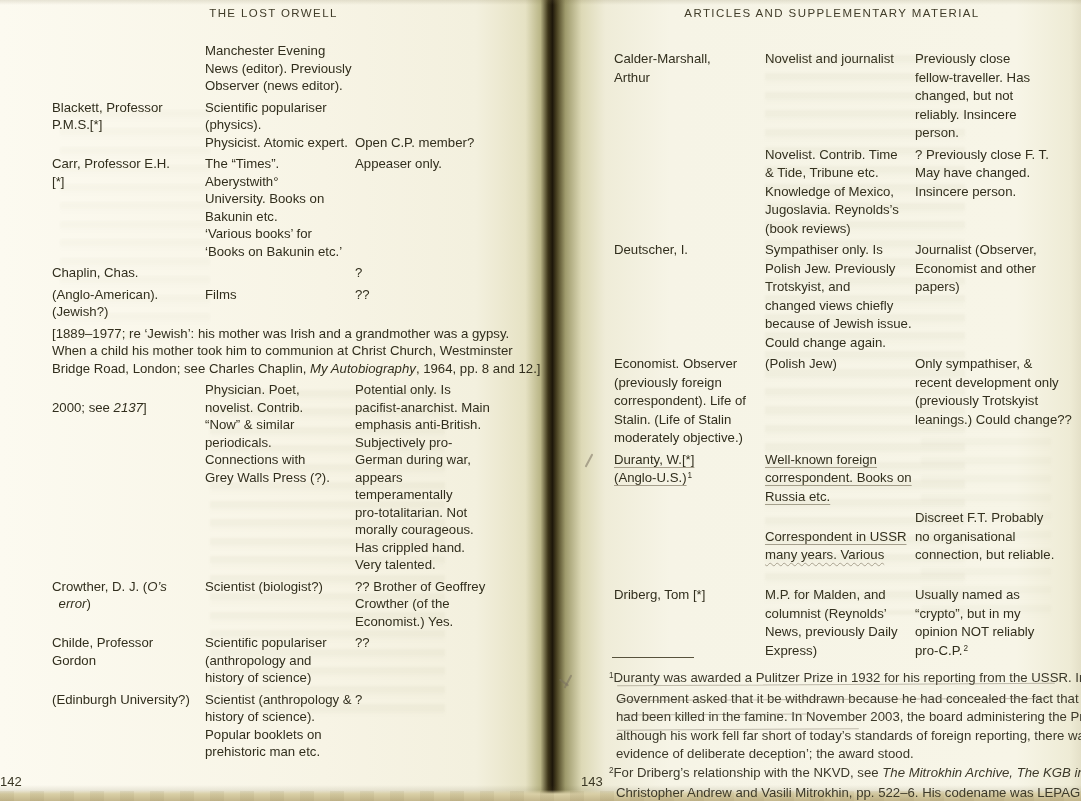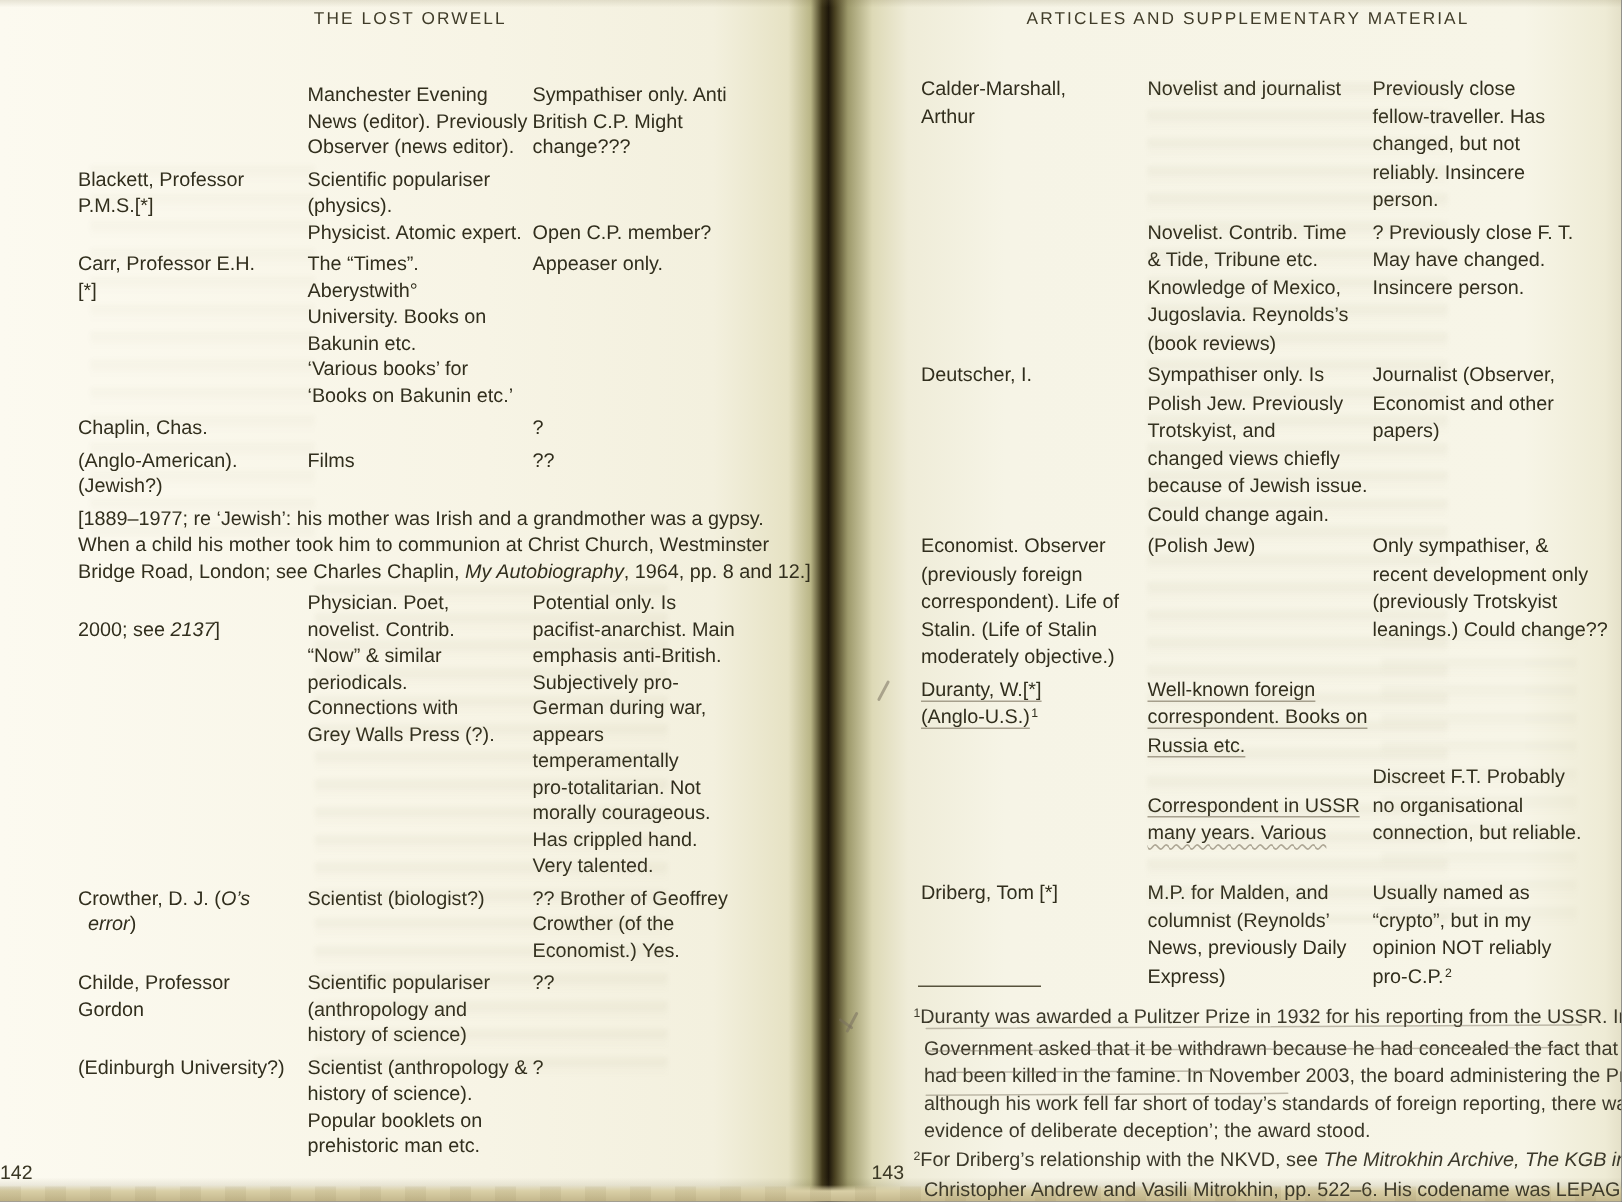--- a/index.html
+++ b/index.html
@@ -26,21 +26,21 @@
     position:absolute;top:7px;left:0;right:0;text-align:center;
     font-size:11.5px;letter-spacing:1.4px;color:#403c29;
   }
   .page.right .running-header{padding-left:30px;}
   .rows{position:absolute;}
   .page.left .rows{left:52px;top:42px;width:440px;}
   .page.right .rows{left:61px;top:47px;width:444px;}
   .row{display:grid;margin-top:4px;position:relative;}
   .page.left .row{grid-template-columns:153px 150px 137px;}
   .page.right .row{grid-template-columns:151px 150px 143px;}
-  .row:first-child{margin-top:12px;}
+  .row:first-child{margin-top:0;}
   .page.right .row{margin-top:3px;}
   .row.note{display:block;}
   .line{white-space:nowrap;}
   .page.left .line{min-height:17.5px;line-height:17.5px;font-size:13.2px;}
   .page.right .line{min-height:18.5px;line-height:18.5px;font-size:13.2px;}
   .it{font-style:italic;margin-top:40px;}
   .sup{font-size:.62em;position:relative;top:-.45em;margin-left:1px;}
   .pu{text-decoration:underline;text-decoration-thickness:1.1px;
       text-decoration-color:rgba(125,115,95,.65);text-underline-offset:3px;}
   .pw{text-decoration:underline wavy;text-decoration-thickness:1px;
@@ -74,25 +74,20 @@
   <div class="page left">
     <div class="running-header">THE LOST ORWELL</div>
     <div class="rows" id="rows-left">
         <div class="row">
           <div class="cell"></div>
           <div class="cell">
             <div class="line">Manchester Evening</div>
             <div class="line">News (editor). Previously</div>
             <div class="line">Observer (news editor).</div>
           </div>
-          <div class="cell">
-            <div class="line">Sympathiser only. Anti</div>
-            <div class="line">British C.P. Might</div>
-            <div class="line">change???</div>
-          </div>
         </div>
         <div class="row">
           <div class="cell">
             <div class="line">Blackett, Professor</div>
             <div class="line">P.M.S.[*]</div>
           </div>
           <div class="cell">
             <div class="line">Scientific populariser</div>
             <div class="line">(physics).</div>
             <div class="line">Physicist. Atomic expert.</div>

